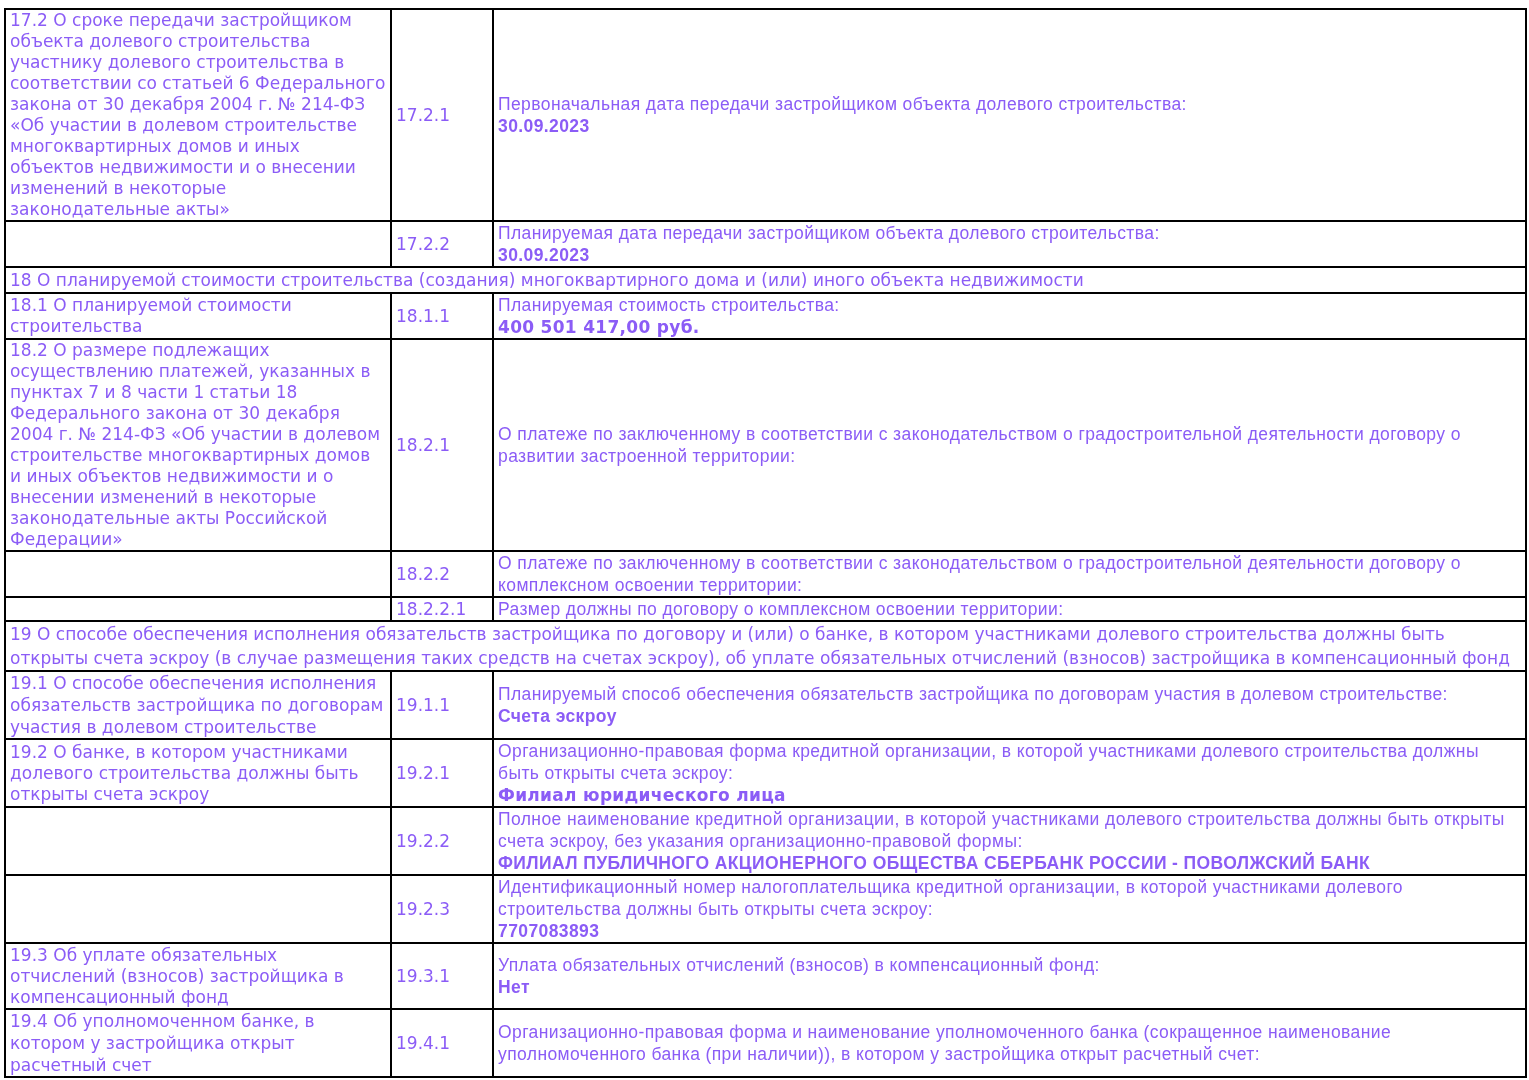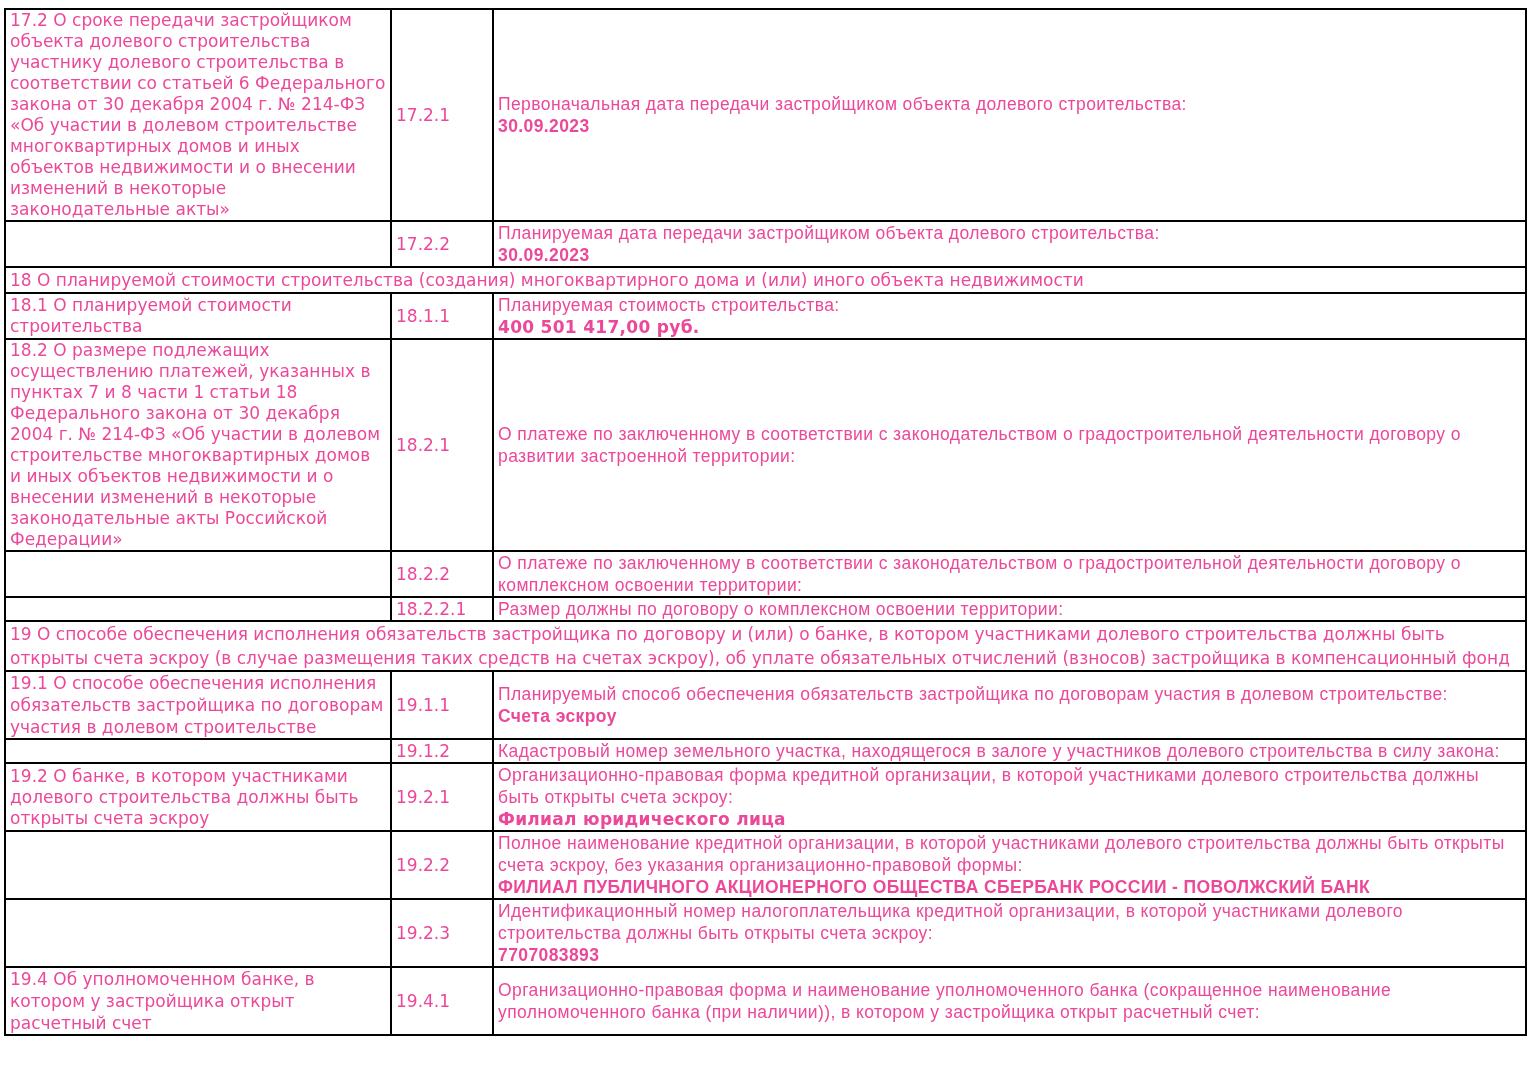--- a/index.html
+++ b/index.html
@@ -19,21 +19,21 @@
     border-collapse: collapse;
     table-layout: fixed;
     position: absolute;
     left: 4px;
     top: 8px;
     width: 1521px;
     background: #ffffff;
   }
   table.decl td {
     border: 2px solid #000000;
-    color: #ec4899;
+    color: #8b5cf6;
     padding: 0 4px;
     vertical-align: middle;
     overflow: hidden;
     word-wrap: break-word;
   }
   
   td.desc {
     font-family: "DejaVu Sans", sans-serif;
     font-size: 17px;
     line-height: 21px;
@@ -144,28 +144,20 @@
 
     <tr style="height:66px">
       <td class="desc tight">19.1 О способе обеспечения исполнения обязательств застройщика по договорам участия в долевом строительстве</td>
       <td class="num">19.1.1</td>
       <td class="content">
         <div class="label">Планируемый способ обеспечения обязательств застройщика по договорам участия в долевом строительстве:</div>
         <div class="value">Счета эскроу</div>
       </td>
     </tr>
 
-    <tr style="height:22px">
-      <td class="desc"></td>
-      <td class="num">19.1.2</td>
-      <td class="content">
-        <div class="label">Кадастровый номер земельного участка, находящегося в залоге у участников долевого строительства в силу закона:</div>
-        <div class="value"></div>
-      </td>
-    </tr>
 
     <tr style="height:66px">
       <td class="desc">19.2 О банке, в котором участниками долевого строительства должны быть открыты счета эскроу</td>
       <td class="num">19.2.1</td>
       <td class="content">
         <div class="label">Организационно-правовая форма кредитной организации, в которой участниками долевого строительства должны быть открыты счета эскроу:</div>
         <div class="value wide">Филиал юридического лица</div>
       </td>
     </tr>
 
@@ -180,20 +172,28 @@
 
     <tr style="height:68px">
       <td class="desc"></td>
       <td class="num">19.2.3</td>
       <td class="content">
         <div class="label">Идентификационный номер налогоплательщика кредитной организации, в которой участниками долевого строительства должны быть открыты счета эскроу:</div>
         <div class="value">7707083893</div>
       </td>
     </tr>
 
+    <tr style="height:66px">
+      <td class="desc">19.3 Об уплате обязательных отчислений (взносов) застройщика в компенсационный фонд</td>
+      <td class="num">19.3.1</td>
+      <td class="content">
+        <div class="label">Уплата обязательных отчислений (взносов) в компенсационный фонд:</div>
+        <div class="value">Нет</div>
+      </td>
+    </tr>
 
     <tr style="height:54px">
       <td class="desc tight">19.4 Об уполномоченном банке, в котором у застройщика открыт расчетный счет</td>
       <td class="num">19.4.1</td>
       <td class="content">
         <div class="label">Организационно-правовая форма и наименование уполномоченного банка (сокращенное наименование уполномоченного банка (при наличии)), в котором у застройщика открыт расчетный счет:</div>
         <div class="value"></div>
       </td>
     </tr>
   </tbody>

